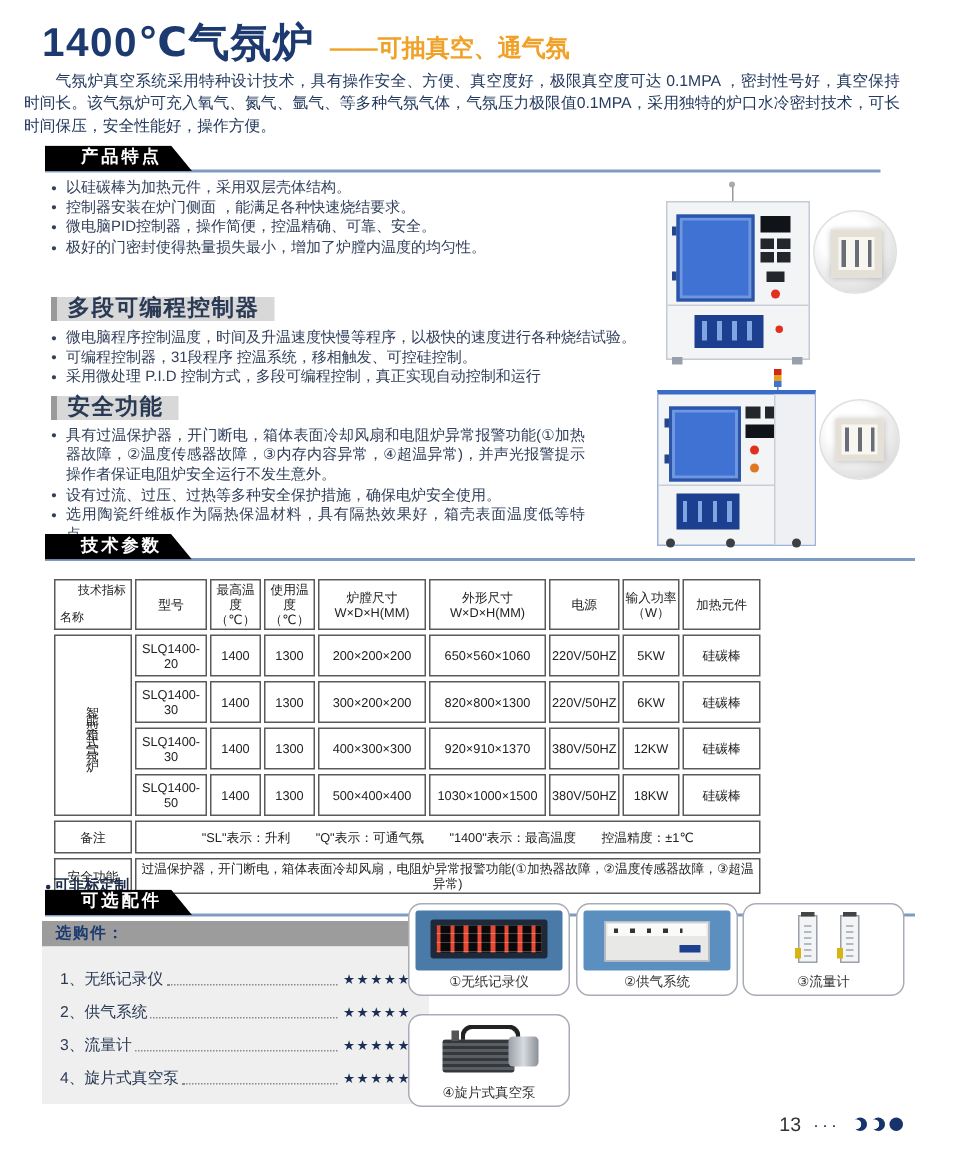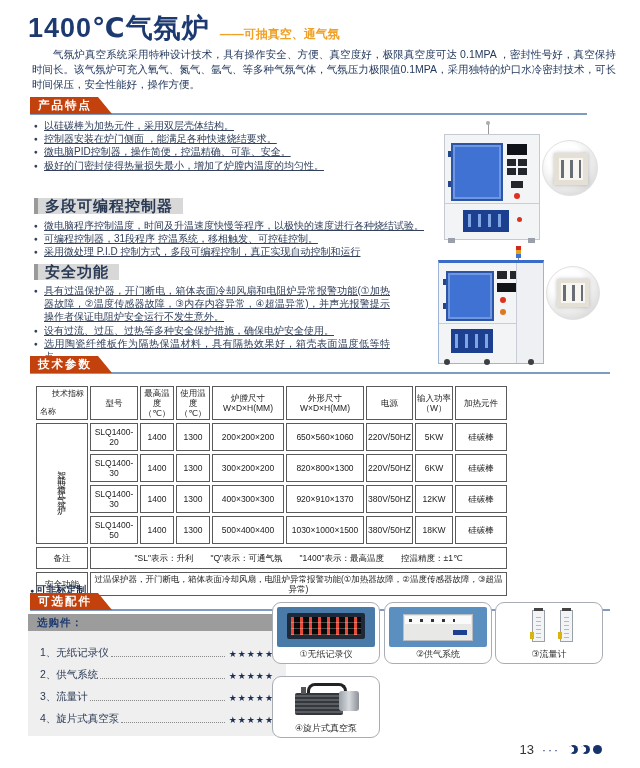--- a/index.html
+++ b/index.html
@@ -4,31 +4,31 @@
 <style>
   html,body{margin:0;padding:0;background:#e8e8e8;}
   .page{
     position:relative;width:640px;height:768px;background:#ffffff;overflow:hidden;
     font-family:"Liberation Sans","DejaVu Sans",sans-serif;color:#243a5e;
     margin:0 auto;
   }
   
   .title-row{position:absolute;left:28px;top:10px;display:flex;align-items:flex-end;white-space:nowrap;}
   .main-title{font-size:27px;font-weight:bold;color:#1d3a70;letter-spacing:1px;}
-  .sub-title{font-size:12px;font-weight:bold;color:#f0a228;margin-left:10px;margin-bottom:3px;}
-  .intro{position:absolute;left:32px;top:47px;width:584px;font-size:10.5px;line-height:15px;
+  .sub-title{font-size:16px;font-weight:bold;color:#f0a228;margin-left:10px;margin-bottom:3px;}
+  .intro{position:absolute;left:16px;top:47px;width:584px;font-size:10.5px;line-height:15px;
     color:#243a5e;text-indent:2em;text-align:justify;}
   
   .sec-rule{position:absolute;left:30px;height:2px;background:#7e9bc1;}
-  .sec-badge{position:absolute;left:30px;height:17px;line-height:17px;background:#c2410c;color:#fff;
-    font-size:11.5px;font-weight:bold;padding:0 20px 0 8px;letter-spacing:2px;
+  .sec-badge{position:absolute;left:30px;height:17px;line-height:17px;background:#000000;color:#fff;
+    font-size:11.5px;font-weight:bold;padding:0 20px 0 24px;letter-spacing:2px;
     clip-path:polygon(0 0,calc(100% - 14px) 0,100% 100%,0 100%);}
   
   ul.blist{position:absolute;left:34px;margin:0;padding:0;list-style:none;}
-  ul.blist li{font-size:10px;line-height:13.2px;color:#33415c;padding-left:10px;position:relative;text-align:justify;text-decoration:underline;}
+  ul.blist li{font-size:10px;line-height:13.2px;color:#33415c;padding-left:10px;position:relative;text-align:justify;}
   ul.blist li::before{content:"●";position:absolute;left:0;top:0;font-size:6.5px;line-height:13.2px;color:#33415c;}
   .gray-sub{position:absolute;left:34px;height:16px;line-height:16px;background:#d8d8d8;
     border-left:4px solid #9a9a9a;padding:0 10px 0 7px;font-size:15px;font-weight:bold;color:#2a3a55;letter-spacing:1px;}
   
   table.spec{position:absolute;left:34px;top:383px;border-collapse:separate;border-spacing:2px 3px;table-layout:fixed;}
   table.spec td,table.spec th{border:1px solid #5a5a5a;background:#fff;font-weight:normal;
     font-size:8.5px;color:#222;text-align:center;vertical-align:middle;padding:1px 1px;white-space:pre-line;line-height:10px;}
   table.spec th{height:30px;}
   table.spec td.cell{height:24px;}
   td.diag{position:relative;background-image:linear-gradient(to bottom right,transparent 48.6%,#5a5a5a 48.6%,#5a5a5a 51.4%,transparent 51.4%);}

